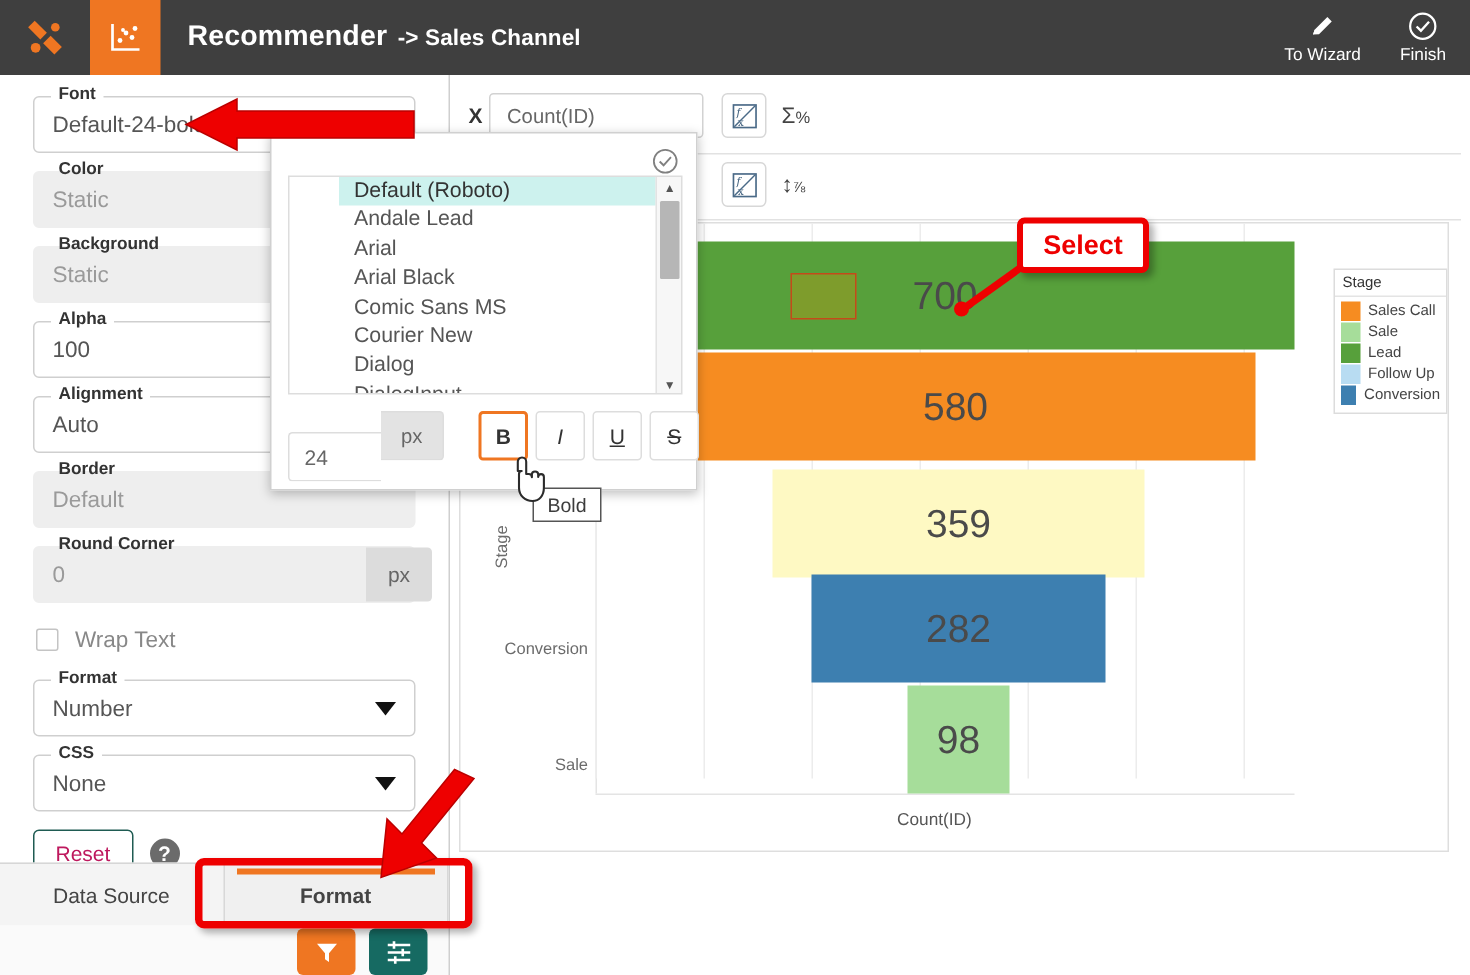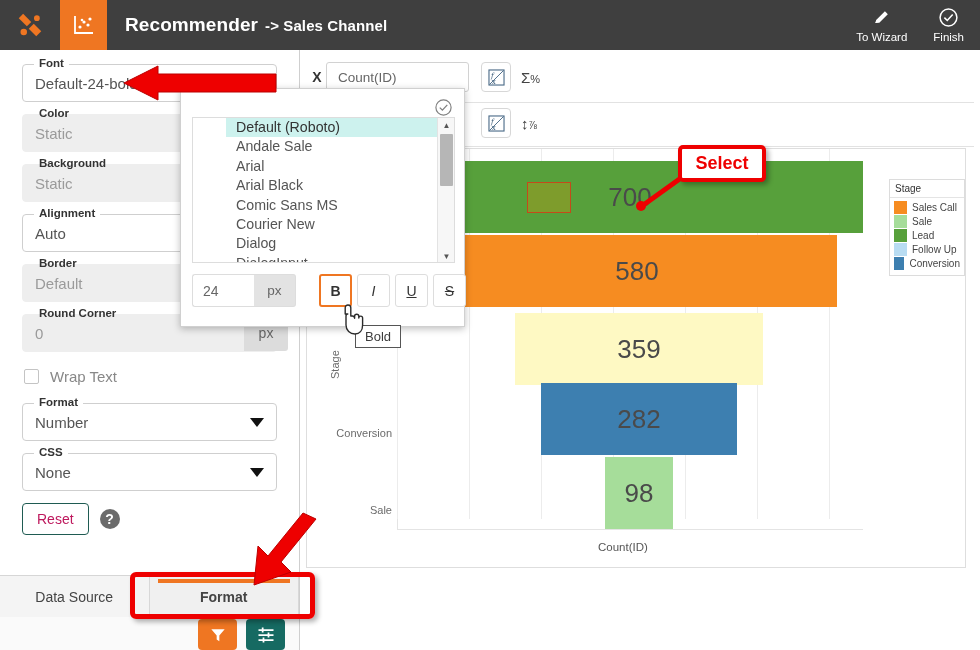--- a/index.html
+++ b/index.html
@@ -145,21 +145,21 @@
     border:1px solid #ddd; background:#fff; overflow:hidden;padding-left:33px;
   }
   .listitem { font-size:14.2px; color:#555; padding:1px 0 1px 10px; line-height:17.4px; }
   .listitem.selected { background:#cdf2ee; color:#333; }
   .scrollbar { position:absolute; right:0; top:0; width:17px; height:146px; background:#f7f7f7; border-left:1px solid #e3e3e3; }
   .sb-arrow { width:17px;height:15px;display:flex;align-items:center;justify-content:center;font-size:8px;color:#555; }
   .sb-thumb { position:absolute; left:2px; top:16px; width:13px; height:52px; background:#b6b6b6; border-radius:1px; }
   .sizerow { position:absolute; left:11px; top:185px; display:flex; }
   .sizeinput {
     width:62px;height:33px;border:1px solid #ddd;border-right:none;border-radius:3px 0 0 3px;
-    display:flex;align-items:center;padding-left:10px;font-size:14px;color:#666;background:#fff;
+    display:flex;align-items:center;padding-left:10px;font-size:14px;color:#666;background:#fff;margin-top:14px;
   }
   .sizeunit { width:42px;height:33px;background:#e3e3e3;border:1px solid #ddd;border-left:none;border-radius:0 3px 3px 0;
               display:flex;align-items:center;justify-content:center;font-size:13.5px;color:#666; }
   .stylerow { position:absolute; left:138px; top:185px; display:flex; gap:5px; }
   .stylebtn {
     width:33px;height:33px;border:1px solid #ddd;border-radius:3px;background:#fff;
     display:flex;align-items:center;justify-content:center;font-size:14px;color:#333; cursor:pointer;
   }
   .stylebtn.active { border:2px solid #ef7622; font-weight:bold; }
   .stylebtn.italic { font-style:italic; }
@@ -248,20 +248,26 @@
     </div>
   </div>
 
   <div class="field disabled">
     <span class="legend">Background</span>
     <div class="box gray">
       <span class="val">Static</span>
     </div>
   </div>
 
+  <div class="field">
+    <span class="legend">Alpha</span>
+    <div class="box">
+      <span class="val">100</span>
+    </div>
+  </div>
 
   <div class="field">
     <span class="legend">Alignment</span>
     <div class="box">
       <span class="val">Auto</span>
     </div>
   </div>
 
   <div class="field disabled">
     <span class="legend">Border</span>
@@ -441,21 +447,21 @@
 <div class="popup">
   <span class="popup-check">
     <svg width="19" height="19" viewBox="0 0 24 24">
       <circle cx="12" cy="12" r="9.6" fill="none" stroke="#808080" stroke-width="1.5"></circle>
       <path d="M7.3 12.2 L10.6 15.4 L16.8 8.6" fill="none" stroke="#808080" stroke-width="1.6"></path>
     </svg>
   </span>
 
   <div class="listbox">
     <div class="listitem selected">Default (Roboto)</div>
-    <div class="listitem">Andale Sale</div>
+    <div class="listitem">Andale Lead</div>
     <div class="listitem">Arial</div>
     <div class="listitem">Arial Black</div>
     <div class="listitem">Comic Sans MS</div>
     <div class="listitem">Courier New</div>
     <div class="listitem">Dialog</div>
     <div class="listitem">DialogInput</div>
 
     <div class="scrollbar">
       <div class="sb-arrow">▲</div>
       <div class="sb-thumb"></div>

